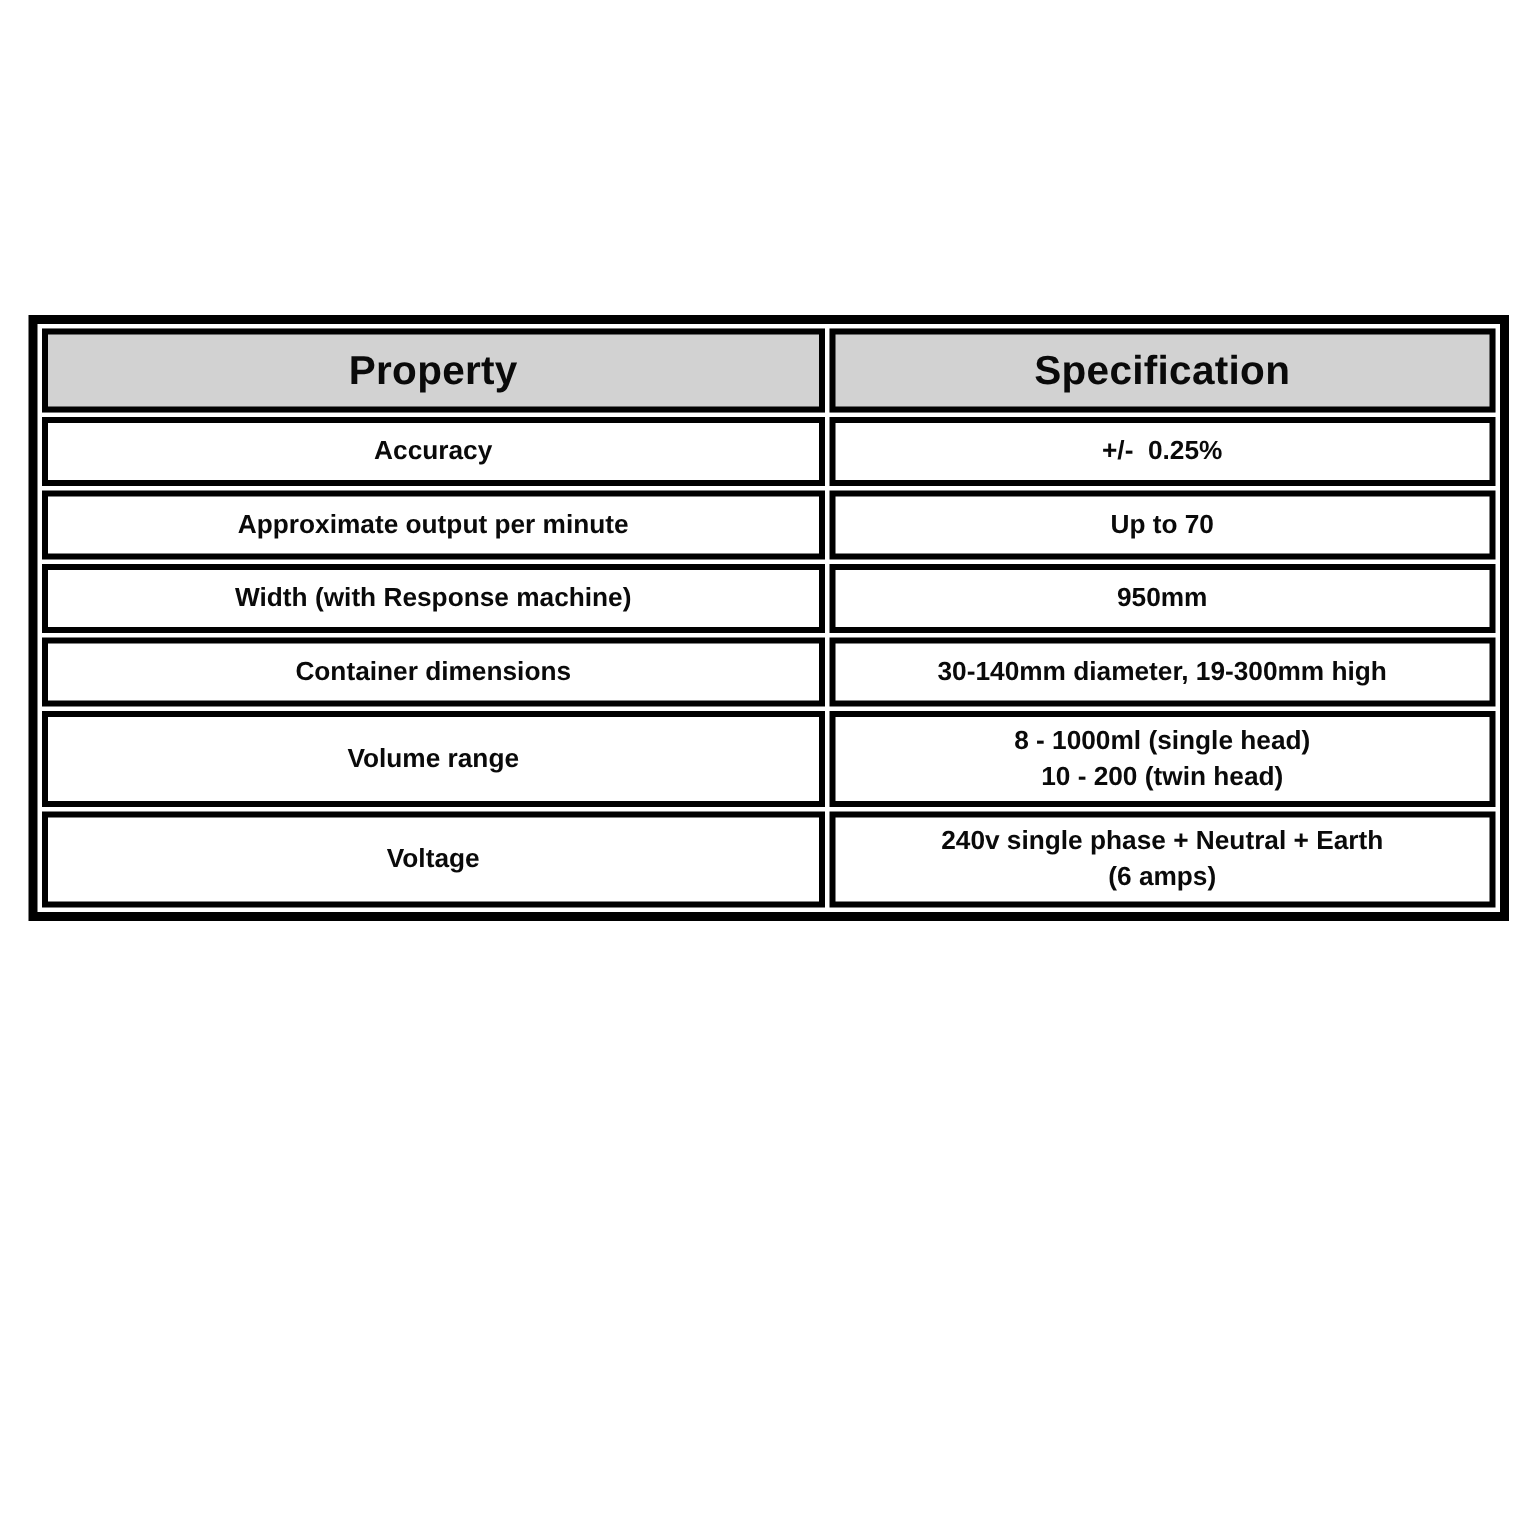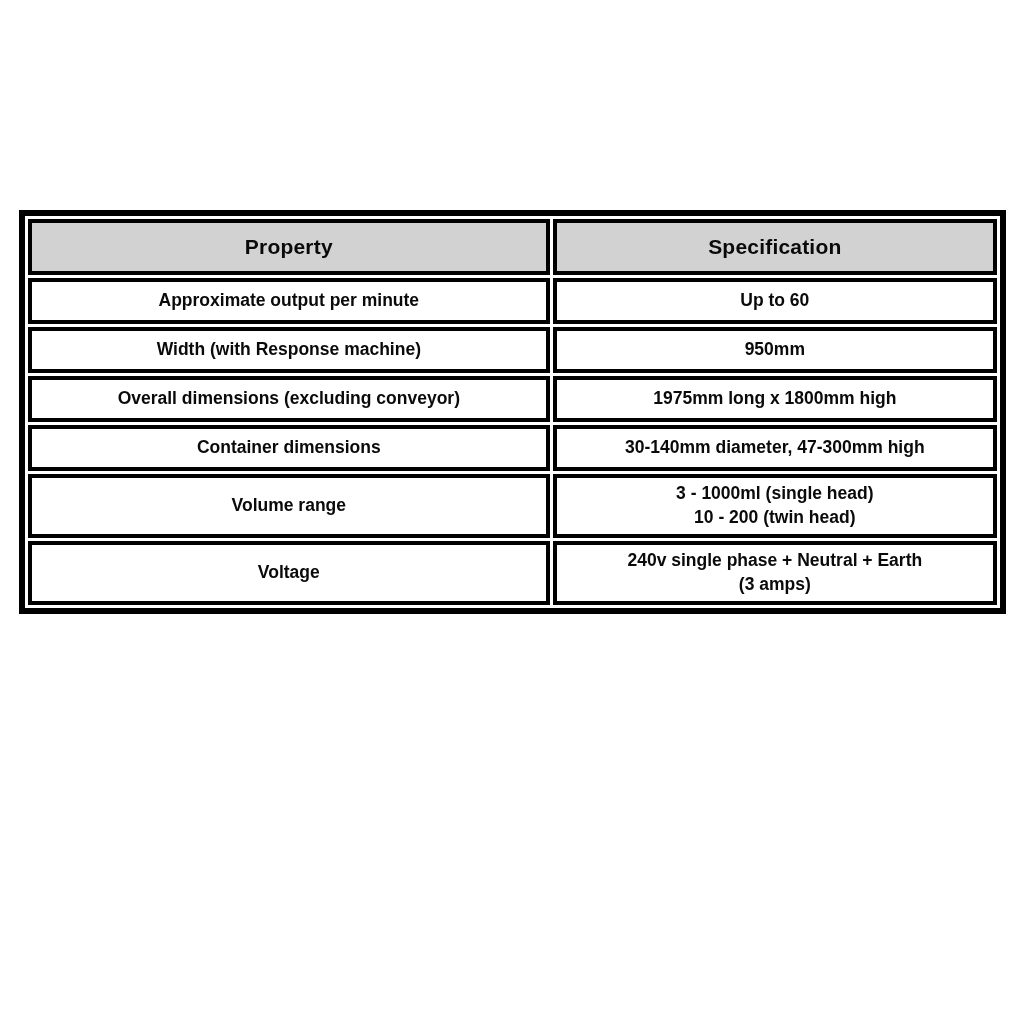--- a/index.html
+++ b/index.html
@@ -31,21 +31,21 @@
     border: 4px solid #000000;
     text-align: center;
     vertical-align: middle;
     font-weight: bold;
     color: #0a0a0a;
     background: #ffffff;
     padding: 0 8px;
   }
   th {
     background: #d2d2d2;
-    font-size: 21px;
+    font-size: 27px;
     height: 48px;
     letter-spacing: 0.2px;
   }
   td {
     font-size: 17.5px;
     height: 38px;
   }
   tr.tall td {
     height: 56px;
   }
@@ -64,62 +64,62 @@
   </colgroup>
   <thead>
     <tr>
       <th>Property</th>
       <th>Specification</th>
     </tr>
   </thead>
   <tbody>
     <tr>
       <td>
+          <div class="prop-line">Accuracy</div>
+        </td>
+      <td>
+          <div class="spec-line">+/-  0.25%</div>
+        </td>
+    </tr>
+    <tr>
+      <td>
           <div class="prop-line">Approximate output per minute</div>
         </td>
       <td>
-          <div class="spec-line">Up to 60</div>
+          <div class="spec-line">Up to 70</div>
         </td>
     </tr>
     <tr>
       <td>
           <div class="prop-line">Width (with Response machine)</div>
         </td>
       <td>
           <div class="spec-line">950mm</div>
         </td>
     </tr>
     <tr>
       <td>
-          <div class="prop-line">Overall dimensions (excluding conveyor)</div>
-        </td>
-      <td>
-          <div class="spec-line">1975mm long x 1800mm high</div>
-        </td>
-    </tr>
-    <tr>
-      <td>
           <div class="prop-line">Container dimensions</div>
         </td>
       <td>
-          <div class="spec-line">30-140mm diameter, 47-300mm high</div>
+          <div class="spec-line">30-140mm diameter, 19-300mm high</div>
         </td>
     </tr>
     <tr class="tall">
       <td>
           <div class="prop-line">Volume range</div>
         </td>
       <td>
-        <div class="spec-line">3 - 1000ml (single head)</div>
+        <div class="spec-line">8 - 1000ml (single head)</div>
         <div class="spec-line">10 - 200 (twin head)</div>
       </td>
     </tr>
     <tr class="tall">
       <td>
           <div class="prop-line">Voltage</div>
         </td>
       <td>
         <div class="spec-line">240v single phase + Neutral + Earth</div>
-        <div class="spec-line">(3 amps)</div>
+        <div class="spec-line">(6 amps)</div>
       </td>
     </tr>
   </tbody>
 </table>
 
 </body></html>

